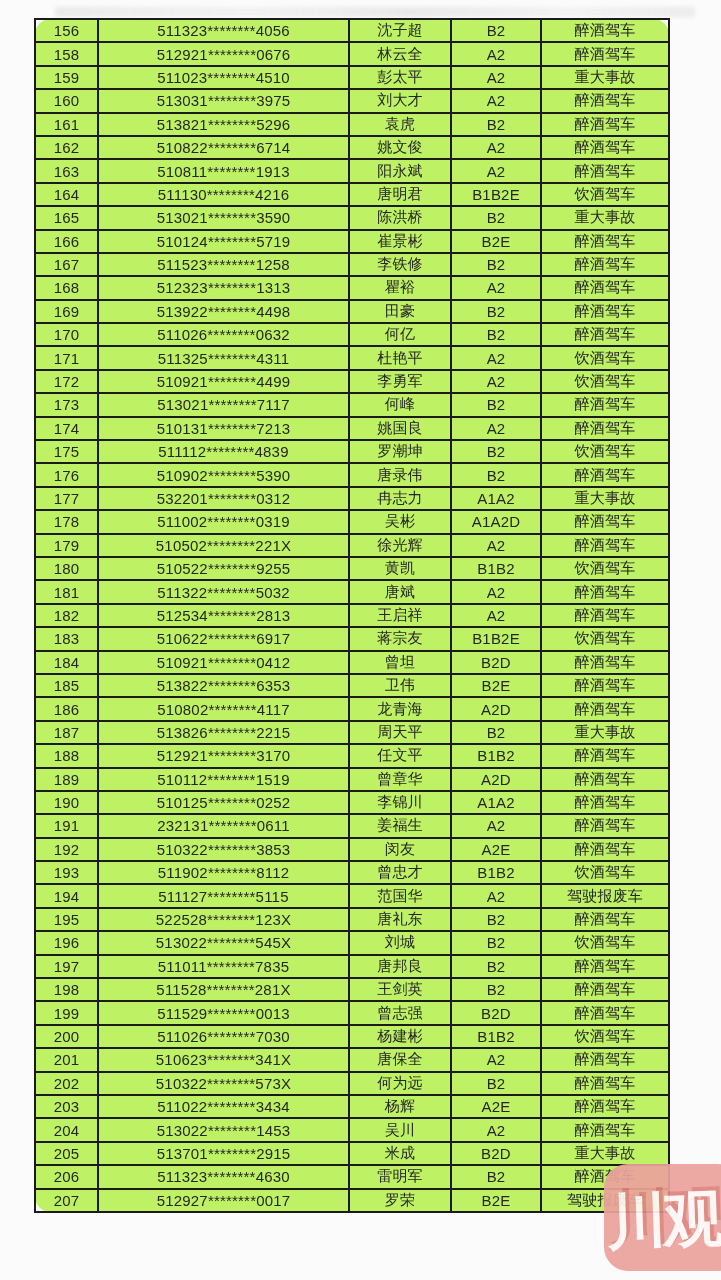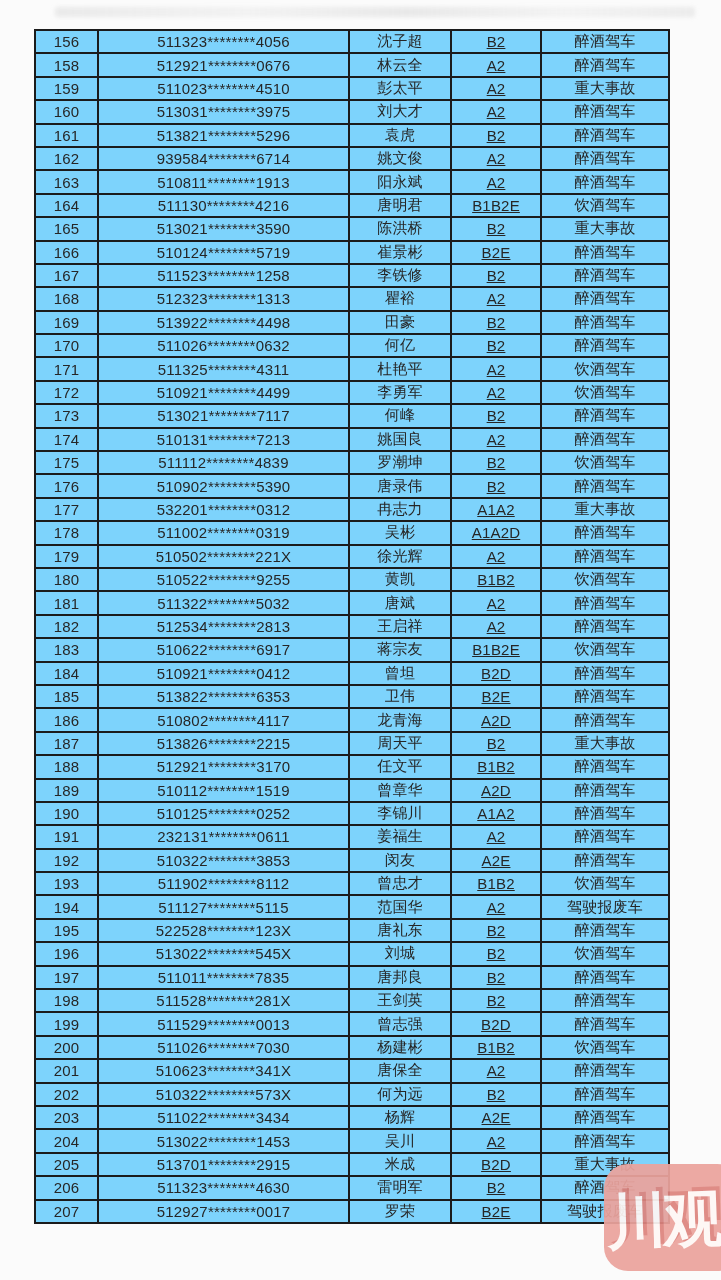--- a/index.html
+++ b/index.html
@@ -24,41 +24,42 @@
     background: linear-gradient(90deg,
       rgba(190,190,190,0.28), rgba(205,205,205,0.18) 30%,
       rgba(190,190,190,0.30) 55%, rgba(205,205,205,0.16) 80%,
       rgba(190,190,190,0.25));
     filter: blur(2px);
     border-radius: 3px;
   }
   table.roster {
     position: absolute;
     left: 34px;
-    top: 29px;
+    top: 18px;
     border-collapse: collapse;
     table-layout: fixed;
-    background: #7dd3fc;
+    background: #bef264;
+    border-radius: 19px;
   }
   table.roster td {
     border: 2px solid #1b1b1b;
     height: 21.4px;
     text-align: center;
     vertical-align: middle;
     color: #262626;
     font-size: 15px;
     padding: 0;
     white-space: nowrap;
     overflow: hidden;
     letter-spacing: 0.2px;
   }
   td.col-index   { width: 61px;  }
   td.col-id      { width: 249px; font-size: 15.5px; margin-left: 35px; }
   td.col-name    { width: 100px; }
-  td.col-type    { width: 88px; text-decoration: underline;  }
+  td.col-type    { width: 88px;  }
   td.col-reason  { width: 126px; }
 
   .watermark {
     position: absolute;
     left: 604px;
     top: 1164px;
     width: 137px;
     height: 107px;
     border-radius: 24px;
     background: #eba39d;
@@ -116,21 +117,21 @@
       </tr>
       <tr>
         <td class="col-index">161</td>
         <td class="col-id">513821********5296</td>
         <td class="col-name">袁虎</td>
         <td class="col-type">B2</td>
         <td class="col-reason">醉酒驾车</td>
       </tr>
       <tr>
         <td class="col-index">162</td>
-        <td class="col-id">939584********6714</td>
+        <td class="col-id">510822********6714</td>
         <td class="col-name">姚文俊</td>
         <td class="col-type">A2</td>
         <td class="col-reason">醉酒驾车</td>
       </tr>
       <tr>
         <td class="col-index">163</td>
         <td class="col-id">510811********1913</td>
         <td class="col-name">阳永斌</td>
         <td class="col-type">A2</td>
         <td class="col-reason">醉酒驾车</td>

